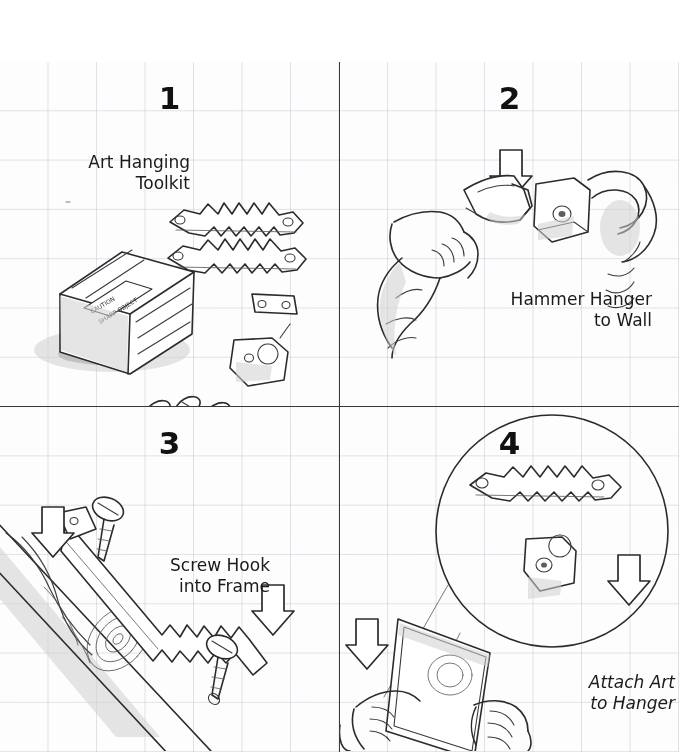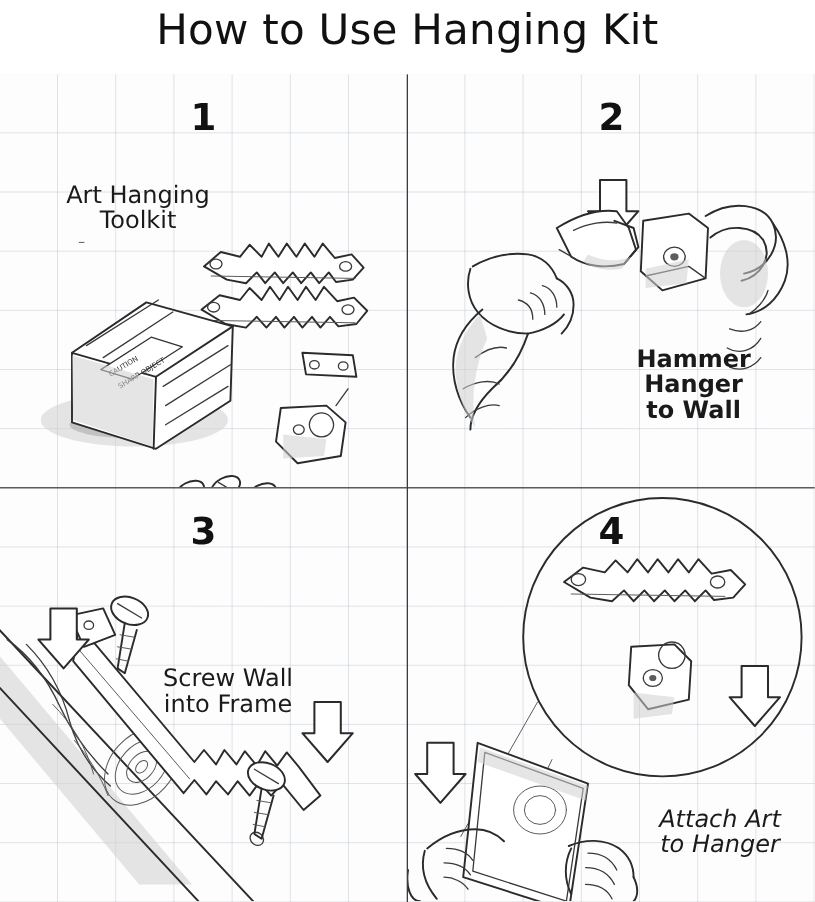--- a/index.html
+++ b/index.html
@@ -81,29 +81,29 @@
     width: 100%;
     text-align: center;
     top: 18px;
     font-size: 31px;
     font-weight: 700;
     font-family: "DejaVu Sans", sans-serif;
     color: #111;
   }
   .caption {
     position: absolute;
-    font-size: 20px;
+    font-size: 17px;
     line-height: 21px;
     font-family: "DejaVu Sans", sans-serif;
     color: #1a1a1a;
-    text-align: center;
+    text-align: right;
     white-space: pre-line;
   }
   #caption-1 { left: 40px; top: 90px; width: 150px; }
-  #caption-2 { left: 148px; top: 227px; width: 180px; font-weight: bold; }
+  #caption-2 { left: 132px; top: 227px; width: 180px; }
   #caption-3 { left: 110px; top: 148px; width: 160px; }
   #caption-4 { left: 185px; top: 265px; width: 150px; font-style: italic; }
 
   svg { display: block; }
   .art {
     position: absolute;
     left: 0; top: 0;
     width: 339px;
     height: 344px;
     pointer-events: none;
@@ -117,21 +117,20 @@
   .shade2 { fill: #9a9a9a; opacity: 0.45; }
   .dark { fill: #5d5d5d; }
   .arrow { fill: #ffffff; stroke: #2b2b2b; stroke-width: 1.7; stroke-linejoin: round; }
   .tiny-text { font-family: "DejaVu Sans", sans-serif; font-size: 6px; fill: #333; }
 </style>
 </head>
 <body>
 
 <div class="page">
 
-  <div class="title">How to Use Hanging  Kit</div>
 
   <div class="sheet">
     <div class="divider-v"></div>
     <div class="divider-h"></div>
 
     <div class="panel" id="panel-1">
       <div class="step-number">1</div>
       <svg class="art" viewBox="0 0 339 344">
 
         <ellipse class="shade" cx="112" cy="288" rx="78" ry="22"></ellipse>
@@ -311,21 +310,21 @@
           <path class="ln-hair" d="M214 260 l12 2 M212 270 l12 2 M211 280 l10 2"></path>
         </g>
 
         <g>
           <path class="arrow" d="M42 100 l22 0 l0 26 l10 0 l-21 24 l-21 -24 l10 0 z"></path>
         </g>
         <g>
           <path class="arrow" d="M262 178 l22 0 l0 26 l10 0 l-21 24 l-21 -24 l10 0 z"></path>
         </g>
       </svg>
-      <div class="caption" id="caption-3">Screw Wall
+      <div class="caption" id="caption-3">Screw Hook
 into Frame</div>
     </div>
 
     <div class="panel" id="panel-4">
       <div class="step-number">4</div>
       <svg class="art" viewBox="0 0 339 344">
 
         <g>
           <circle class="ln" cx="212" cy="124" r="116"></circle>
 

